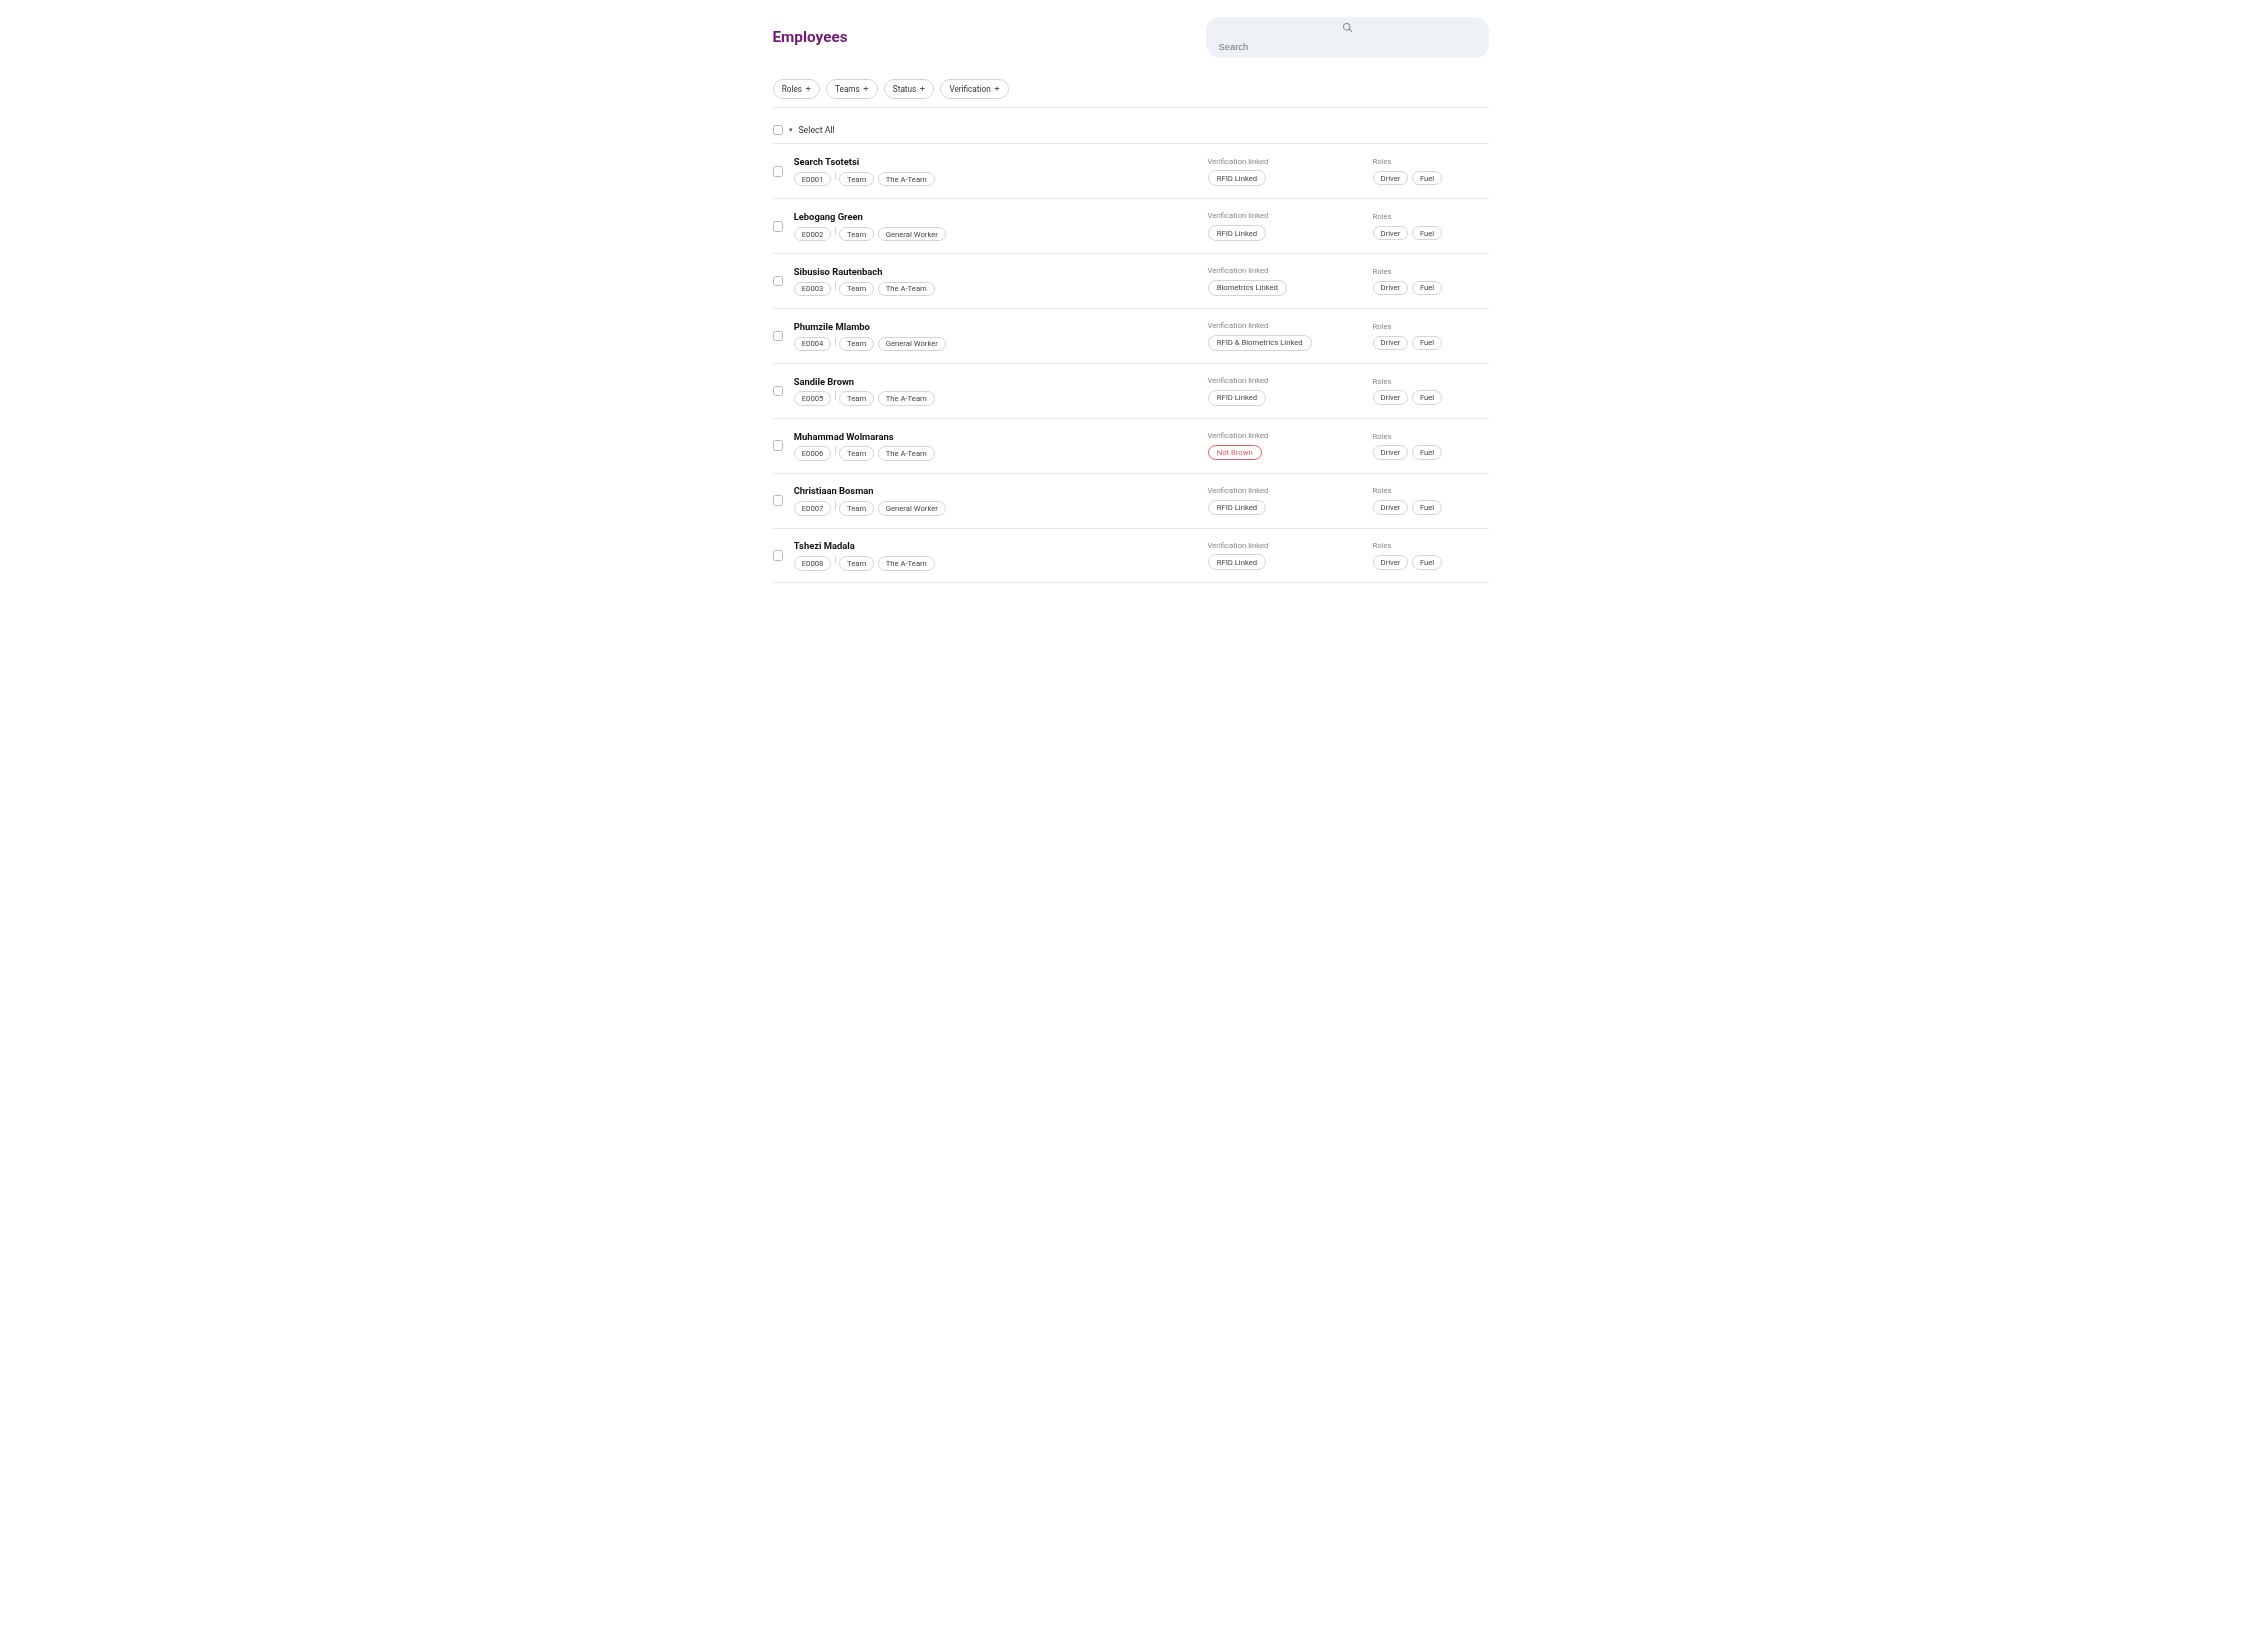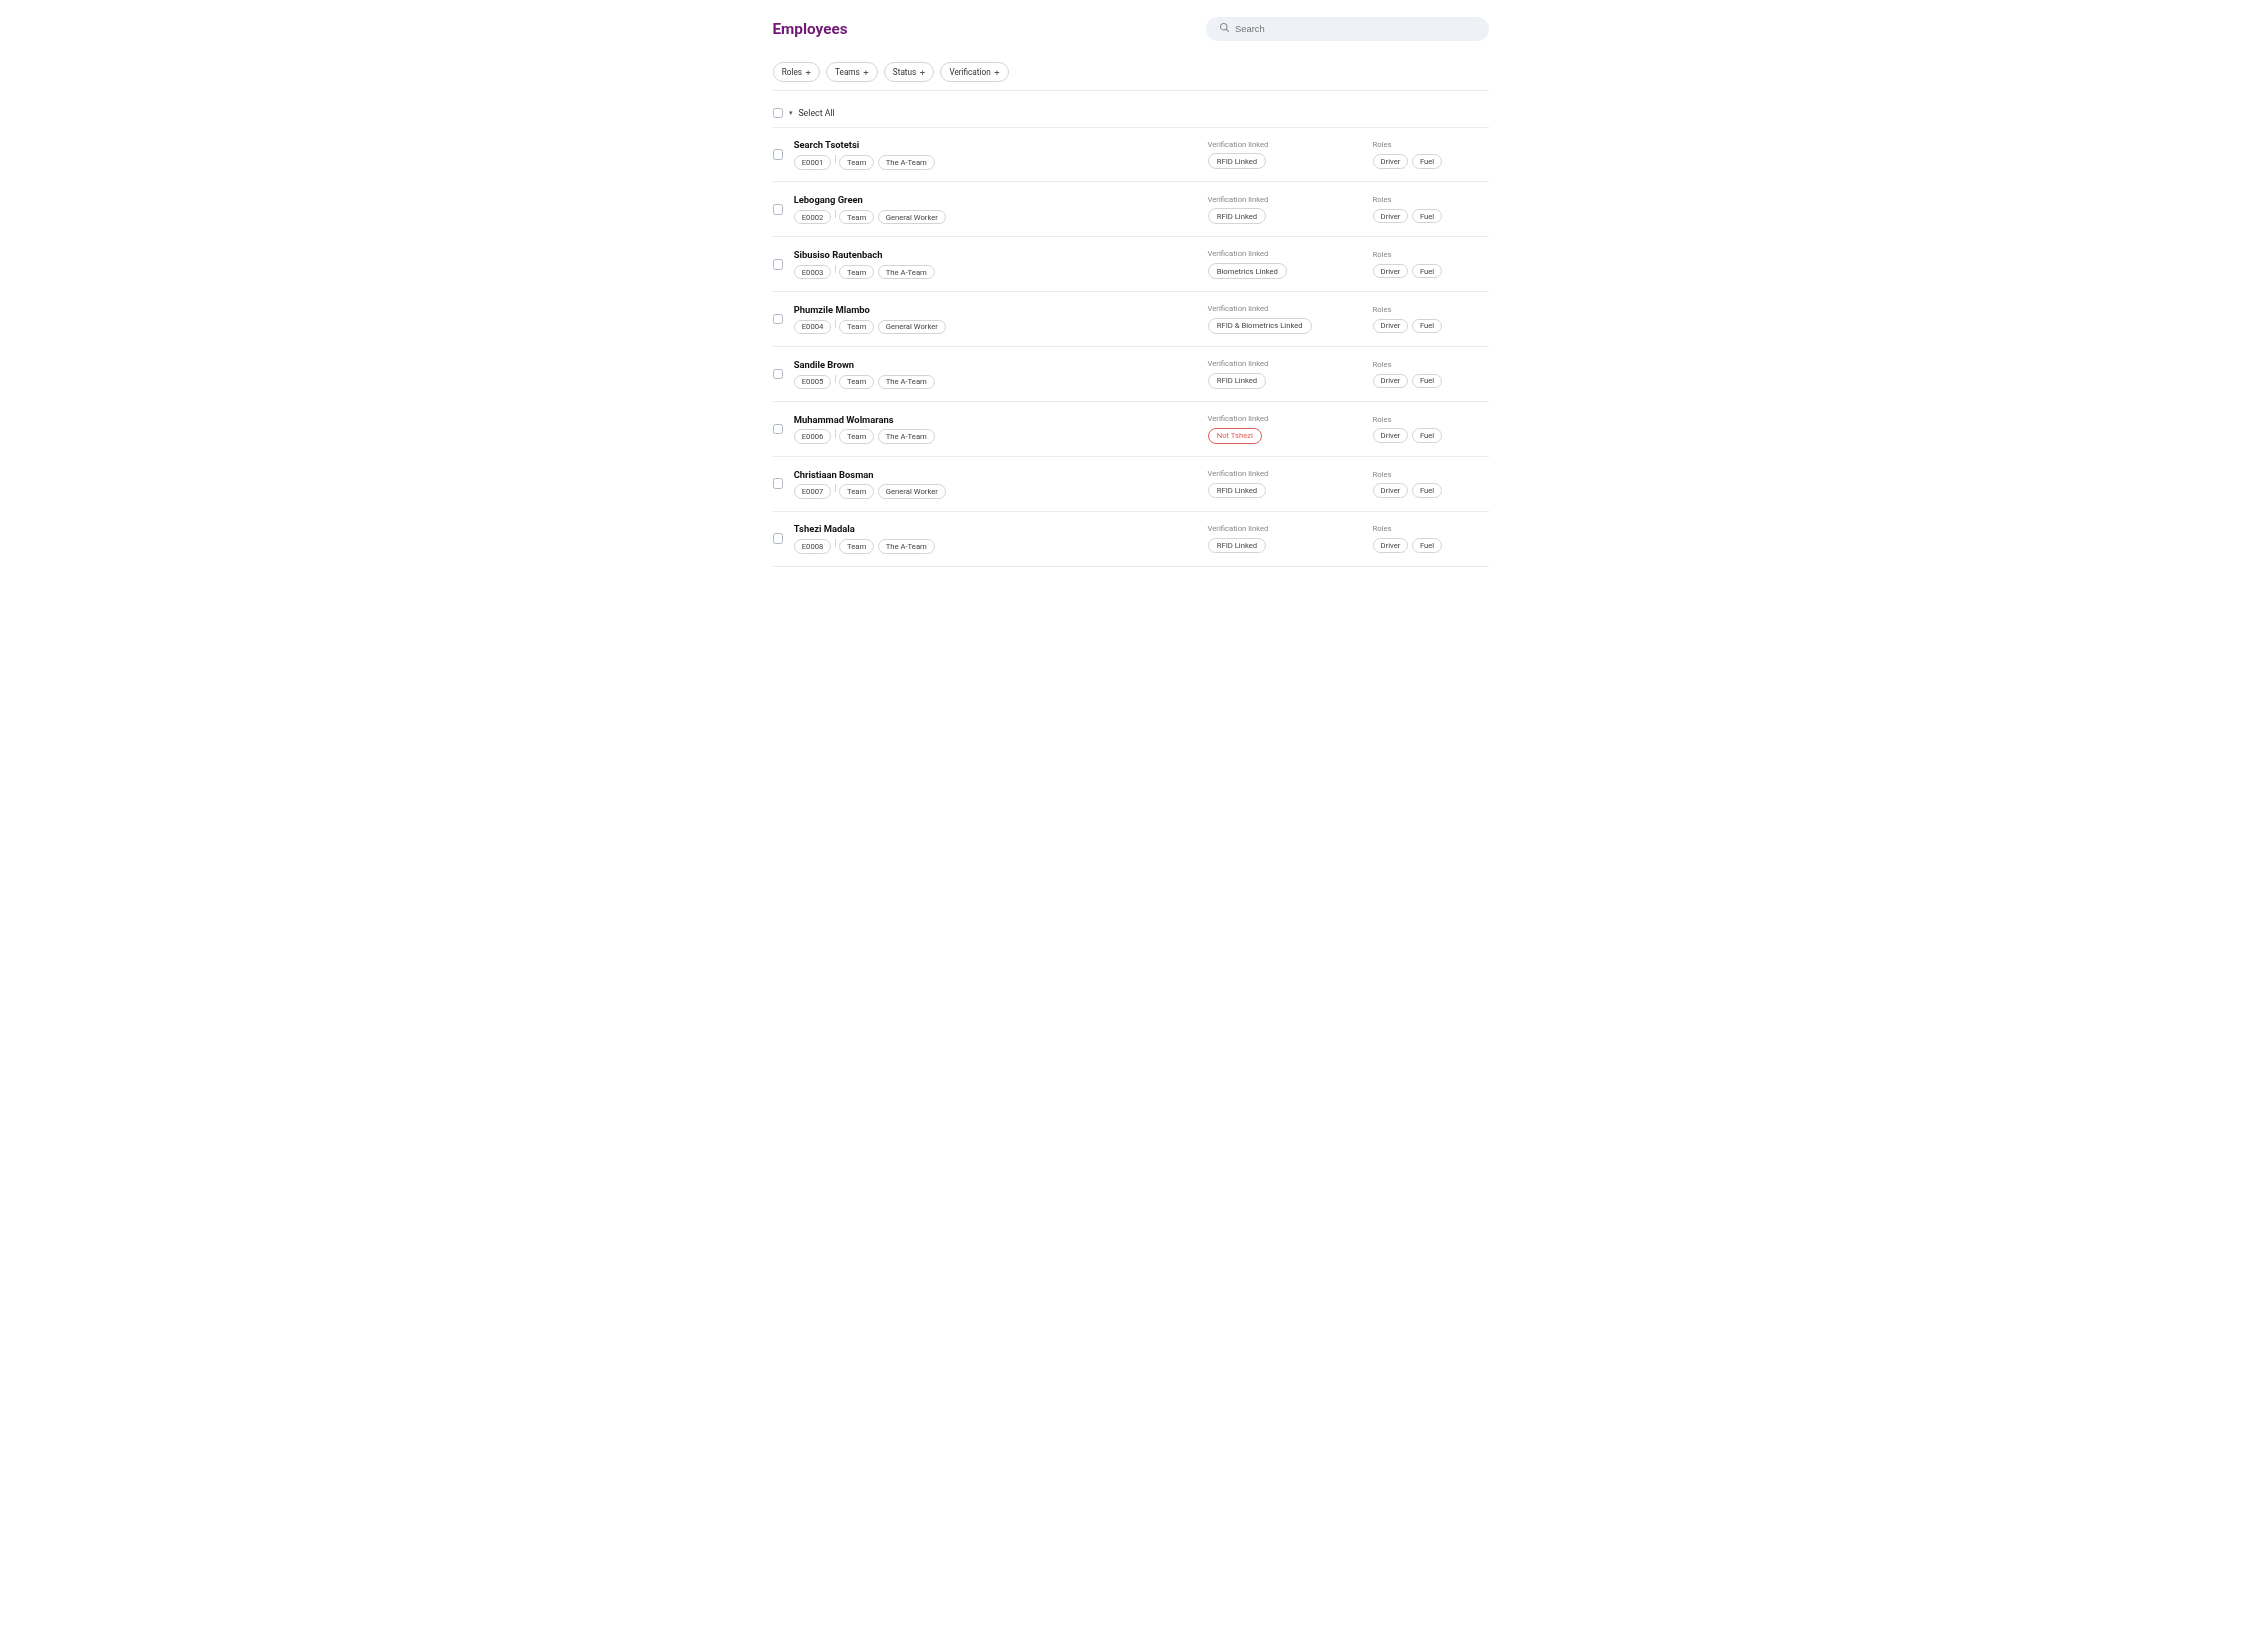--- a/index.html
+++ b/index.html
@@ -37,20 +37,21 @@
     }
 
     .search-bar {
       display: flex;
       align-items: center;
       background: #eef2f7;
       border-radius: 14px;
       padding: 5.9px 13px;
       width: 283px;
       gap: 5.9px;
+      flex-direction: column;
     }
 
     .search-icon-svg {
       color: #888;
       flex-shrink: 0;
     }
 
     .search-input {
       background: transparent;
       border: none;
@@ -402,21 +403,21 @@
         <div class="employee-name">Muhammad Wolmarans</div>
         <div class="employee-tags">
           <span class="tag">E0006</span>
           <span class="tag-divider"></span>
           <span class="tag">Team</span>
           <span class="tag">The A-Team</span>
         </div>
       </div>
       <div class="verification-section">
         <div class="section-label">Verification linked</div>
-        <span class="verification-badge not-linked">Not Tshezi</span>
+        <span class="verification-badge not-linked">Not Brown</span>
       </div>
       <div class="roles-section">
         <div class="section-label">Roles</div>
         <div class="roles-tags">
           <span class="role-tag">Driver</span>
             <span class="role-tag">Fuel</span>
         </div>
       </div>
     </div>
       <div class="employee-row">

